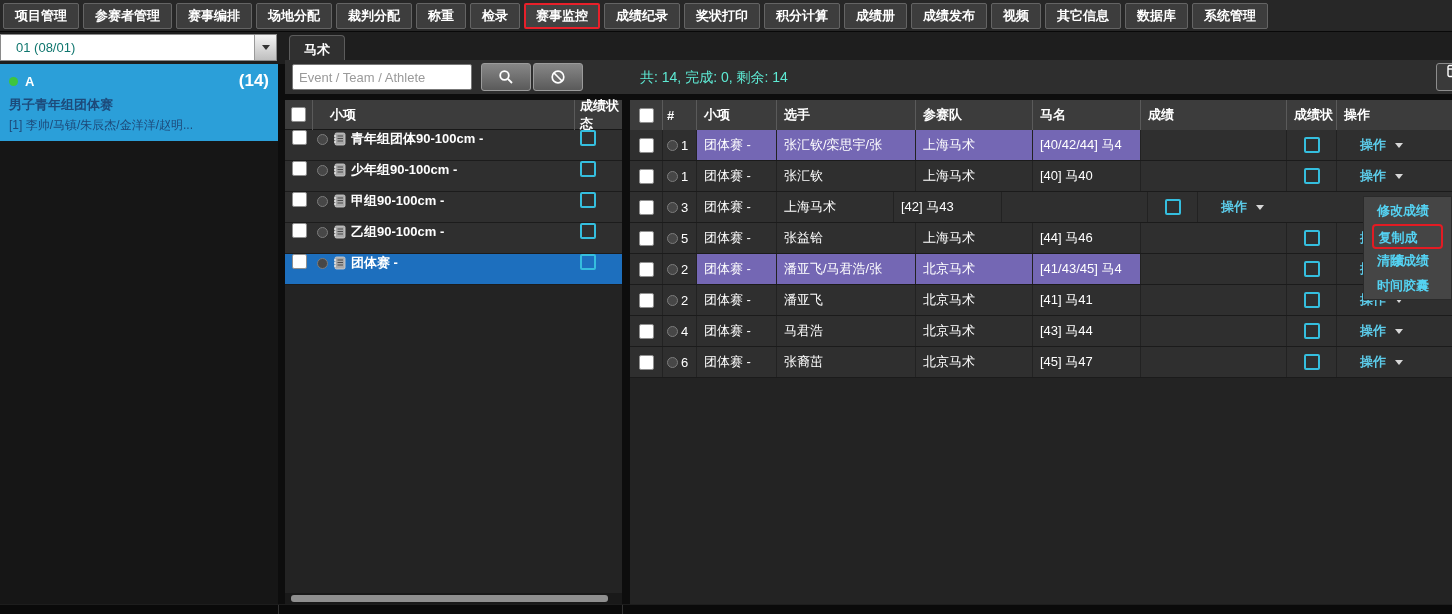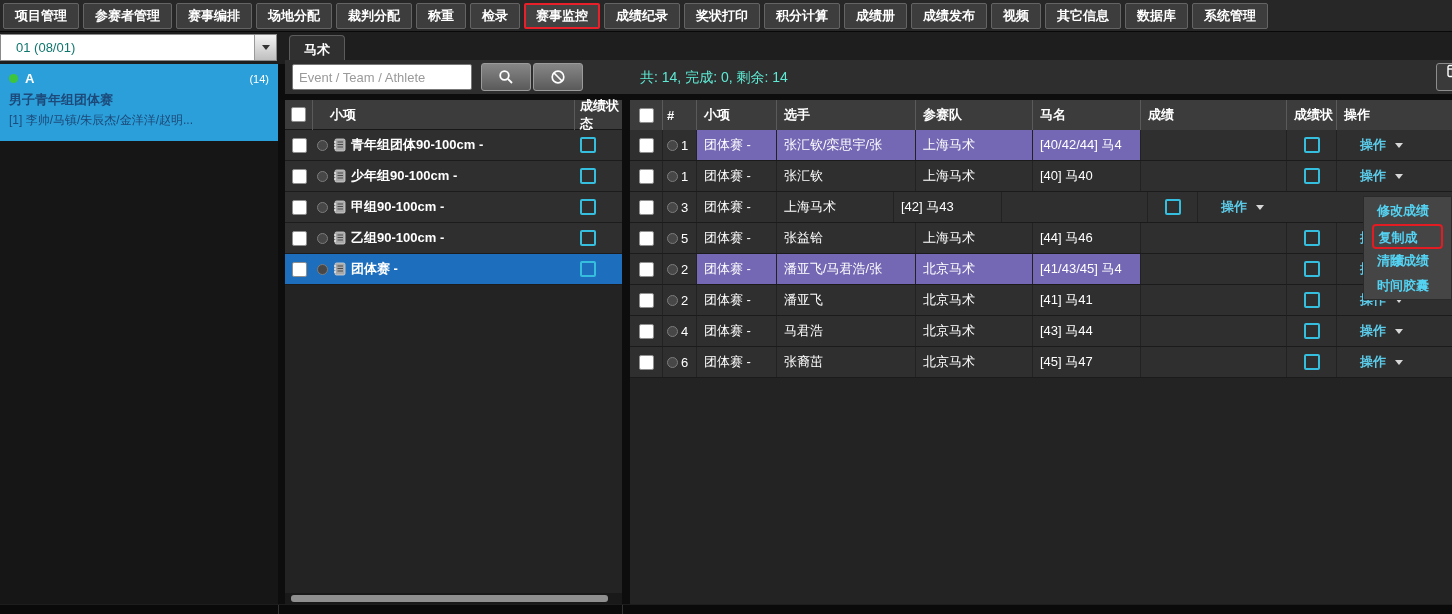--- a/index.html
+++ b/index.html
@@ -18,21 +18,21 @@
 .session-arrow{width:22px;background:linear-gradient(#f4f4f4,#bfbfbf);border-left:1px solid #9a9a9a;display:flex;align-items:center;justify-content:center}
 .tri-down{width:0;height:0;border-left:4px solid transparent;border-right:4px solid transparent;border-top:5px solid #333}
 .sport-tab{position:absolute;left:289px;top:3px;height:29px;padding:0 14px;background:#303030;border:1px solid #5c5c5c;border-bottom:none;border-radius:4px 4px 0 0;font-size:13px;font-weight:bold;line-height:28px;cursor:pointer}
 
 
 .left-panel{position:absolute;left:0;top:64px;width:278px;height:540px;background:#161616}
 .event-card{height:77px;background:#2b9fd9;padding:7px 9px 0;cursor:pointer}
 .card-line1{display:flex;align-items:center}
 .dot{width:9px;height:9px;border-radius:50%;background:#3ec53e;margin-right:7px}
 .card-code{font-size:13px;font-weight:bold;color:#fff}
-.card-count{margin-left:auto;font-size:11px;font-weight:normal;color:#fff}
+.card-count{margin-left:auto;font-size:17px;font-weight:bold;color:#fff}
 .card-title{font-size:13px;font-weight:bold;color:#1d4a7a;margin-top:5px}
 .card-team{font-size:12px;color:#1d4a7a;margin-top:3px;white-space:nowrap;overflow:hidden}
 
 
 .toolbar{position:absolute;left:285px;top:60px;width:1265px;height:34px;background:#2e2e2e}
 .search-input{position:absolute;left:7px;top:4px;width:180px;height:26px;border:1px solid #777;border-radius:2px;padding:0 6px;font-size:13px;background:#fff;color:#333;outline:none}
 .search-input::placeholder{color:#9a9a9a}
 .tb-btn{position:absolute;top:3px;width:50px;height:28px;background:linear-gradient(#878787,#5a5a5a);border:1px solid #9b9b9b;border-radius:3px;display:flex;align-items:center;justify-content:center;cursor:pointer}
 .btn-search{left:196px}
 .btn-clear{left:248px}
@@ -45,21 +45,21 @@
 .statusbox{width:16px;height:16px;border:2px solid #35bede;border-radius:2px;display:inline-block;flex:none;cursor:pointer}
 
 
 .mid-panel{position:absolute;left:285px;top:100px;width:337px;height:493px;background:#232323}
 .mhead{display:flex;height:30px;background:#3c3c3c;border-bottom:1px solid #181818;font-weight:bold;font-size:13px;align-items:center}
 .mhead .m-cb,.mhead .m-name{border-right:1px solid #5a5a5a;height:30px}
 .m-cb{width:28px;display:flex;align-items:center;justify-content:center;flex:none}
 .m-name{flex:1;display:flex;align-items:center;gap:5px;overflow:hidden;white-space:nowrap;font-size:13px;padding-left:4px}
 .mhead .m-name{padding-left:17px;font-weight:bold}
 .m-status{width:47px;display:flex;align-items:center;padding-left:5px;flex:none;overflow:hidden}
-.mrow{display:flex;height:31px;background:#2f2f2f;border-bottom:1px solid #1c1c1c;align-items:center;cursor:pointer}
+.mrow{display:flex;height:31px;background:#2f2f2f;border-bottom:1px solid #1c1c1c;align-items:flex-start;cursor:pointer}
 .mrow.selected{background:#1d6fbe}
 .mrow .m-name{font-weight:bold}
 .mid-scroll{position:absolute;left:285px;top:593px;width:337px;height:11px;background:#191919}
 .mid-thumb{position:absolute;left:6px;top:2px;width:317px;height:7px;background:#8f8f8f;border-radius:3px;cursor:pointer}
 
 
 .right-panel{position:absolute;left:630px;top:100px;width:822px;height:504px;background:#232323}
 .rhead{display:flex;height:30px;background:#3c3c3c;font-size:13px;font-weight:bold}
 .rhead .c{border-right:1px solid #5a5a5a;display:flex;align-items:center;padding:0 7px;overflow:hidden;white-space:nowrap}
 .rrow{display:flex;height:31px;background:#2f2f2f;border-bottom:1px solid #1b1b1b;font-size:13px}

